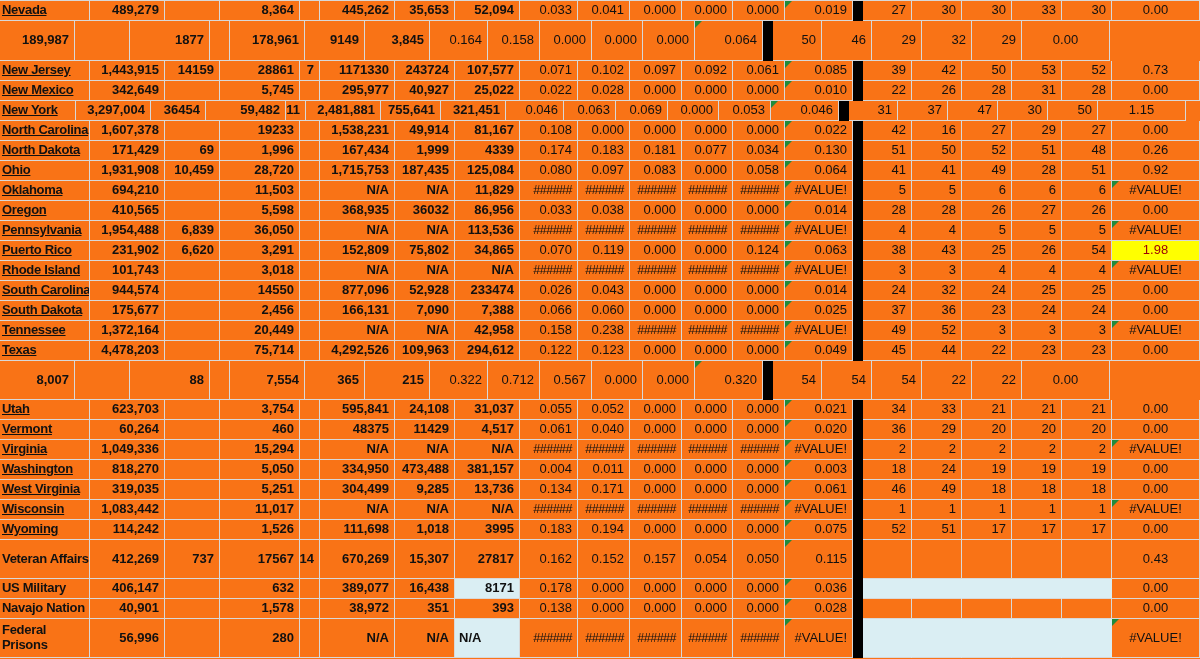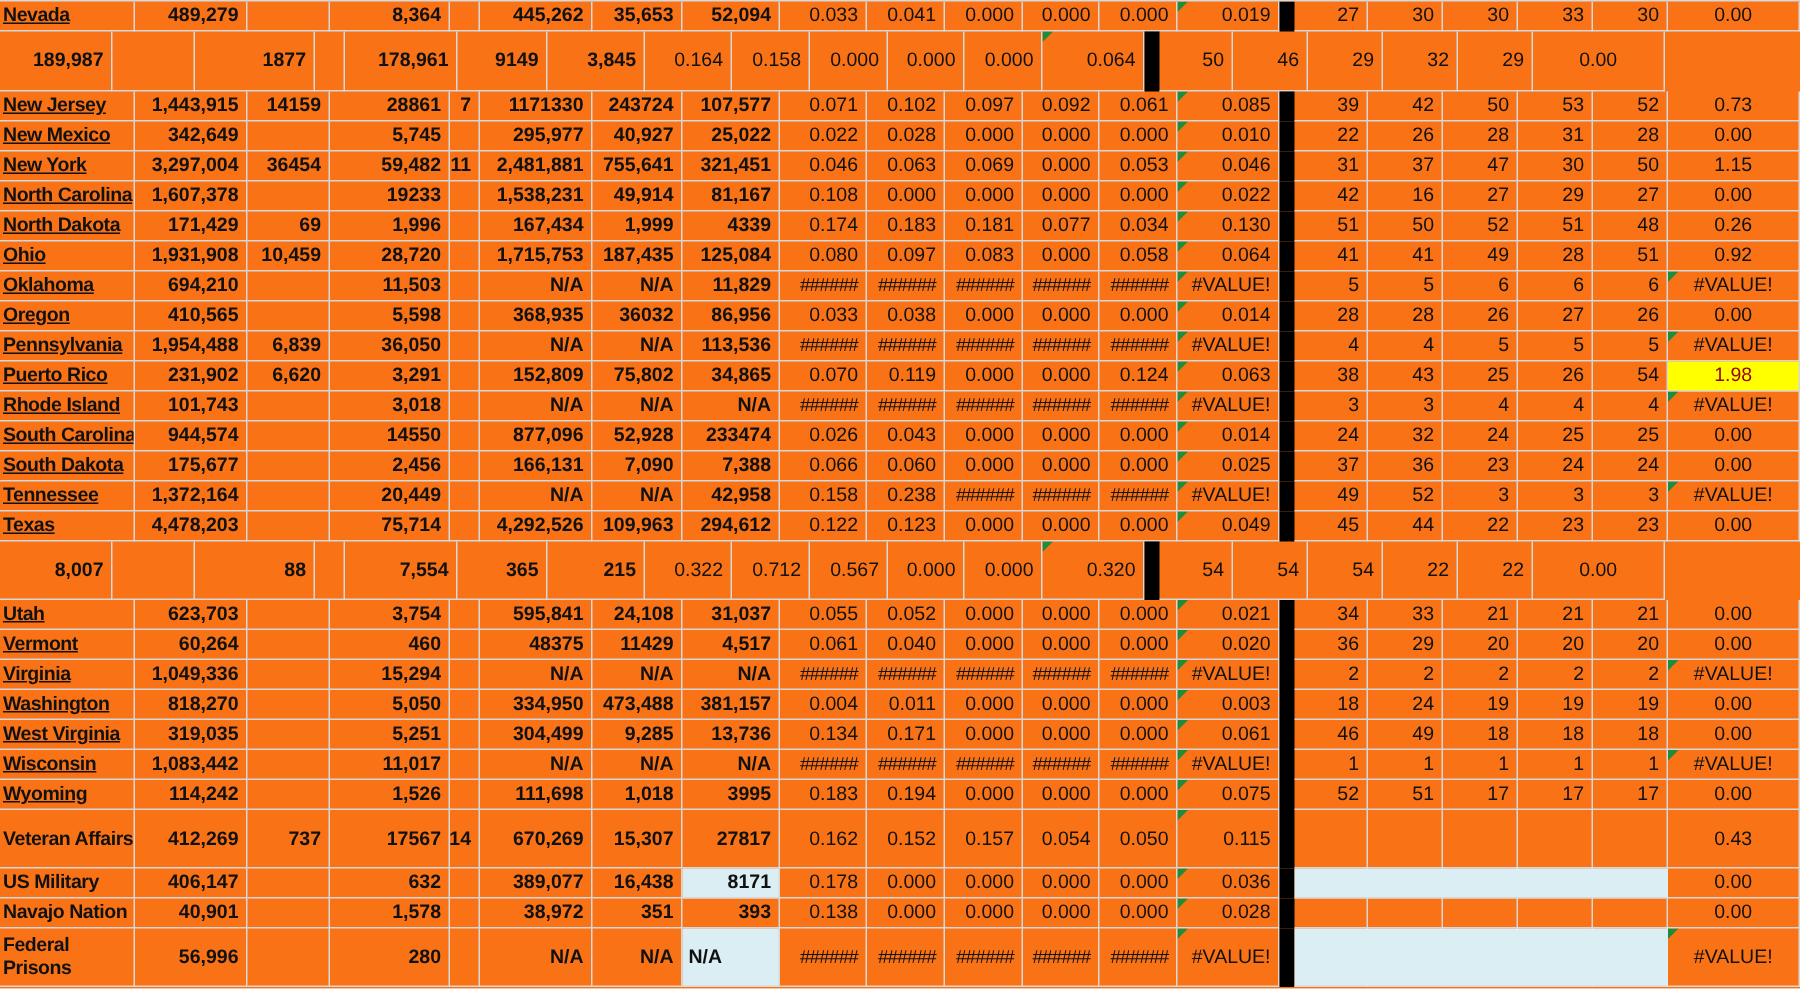--- a/index.html
+++ b/index.html
@@ -283,21 +283,21 @@
         <span>31</span>
       </div>
       <div class="cell r" style="width: 50px;">
         <span>28</span>
       </div>
       <div class="cell t" style="width: 88px;">
         <span>0.00</span>
       </div>
     </div>
     <div class="row">
-      <div class="cell name u" style="width: 90px;">New York</div>
+      <div class="cell name u" style="width: 76px;">New York</div>
       <div class="cell b" style="width: 75px;">
         <span>3,297,004</span>
       </div>
       <div class="cell b" style="width: 55px;">
         <span>36454</span>
       </div>
       <div class="cell b" style="width: 80px;">
         <span>59,482</span>
       </div>
       <div class="cell b" style="width: 20px;">

